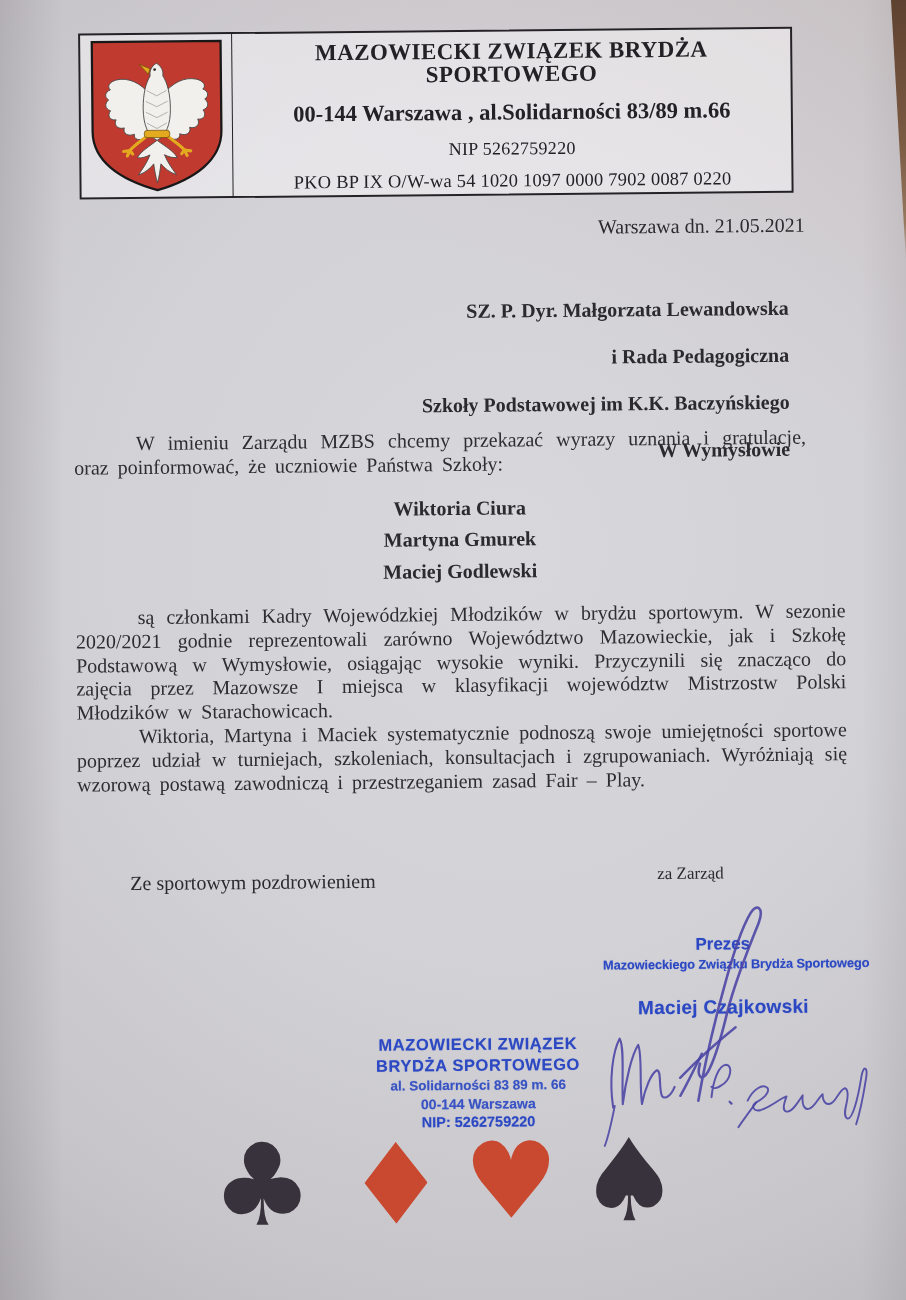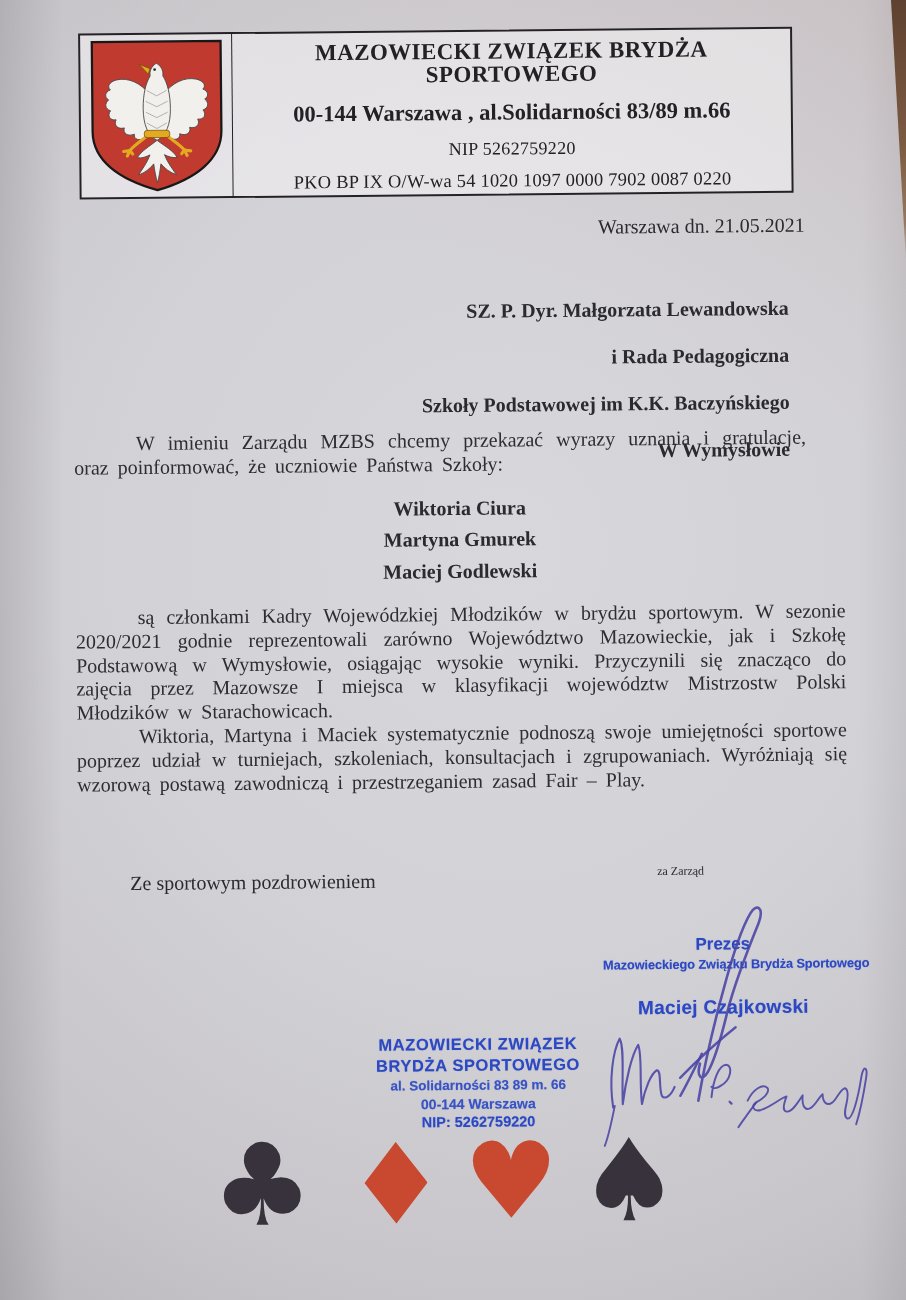--- a/index.html
+++ b/index.html
@@ -57,21 +57,21 @@
   .para{
     font-size:20px;line-height:23.8px;text-align:justify;
     text-indent:62px;word-spacing:4px;margin:0;color:#2e2d31;
   }
   .para-first{width:732px;margin-bottom:16px;}
   .students{
     text-align:center;font-weight:bold;font-size:20px;line-height:31.5px;
     margin:0 0 16px 0;color:#2b2a2e;
   }
   .closing-left{position:absolute;left:128px;top:869px;font-size:20px;}
-  .closing-right{position:absolute;left:655px;top:866px;font-size:12px;}
+  .closing-right{position:absolute;left:655px;top:866px;font-size:17px;}
   
   .stamp{
     font-family:"Liberation Sans", sans-serif;color:#2c49c3;text-align:center;
     text-shadow:0 0 1px rgba(44,73,195,0.45);
   }
   .stamp-president{position:absolute;left:600px;top:938px;width:240px;}
   .stamp-president .s-title{font-size:17px;font-weight:bold;line-height:1;}
   .stamp-president .s-org{font-size:12.8px;font-weight:bold;line-height:1;margin-top:6px;white-space:nowrap;letter-spacing:-0.1px;}
   .stamp-president .s-name{font-size:19px;font-weight:bold;margin-top:25px;letter-spacing:0.3px;}
   .stamp-address{position:absolute;left:368px;top:1036px;width:212px;}

